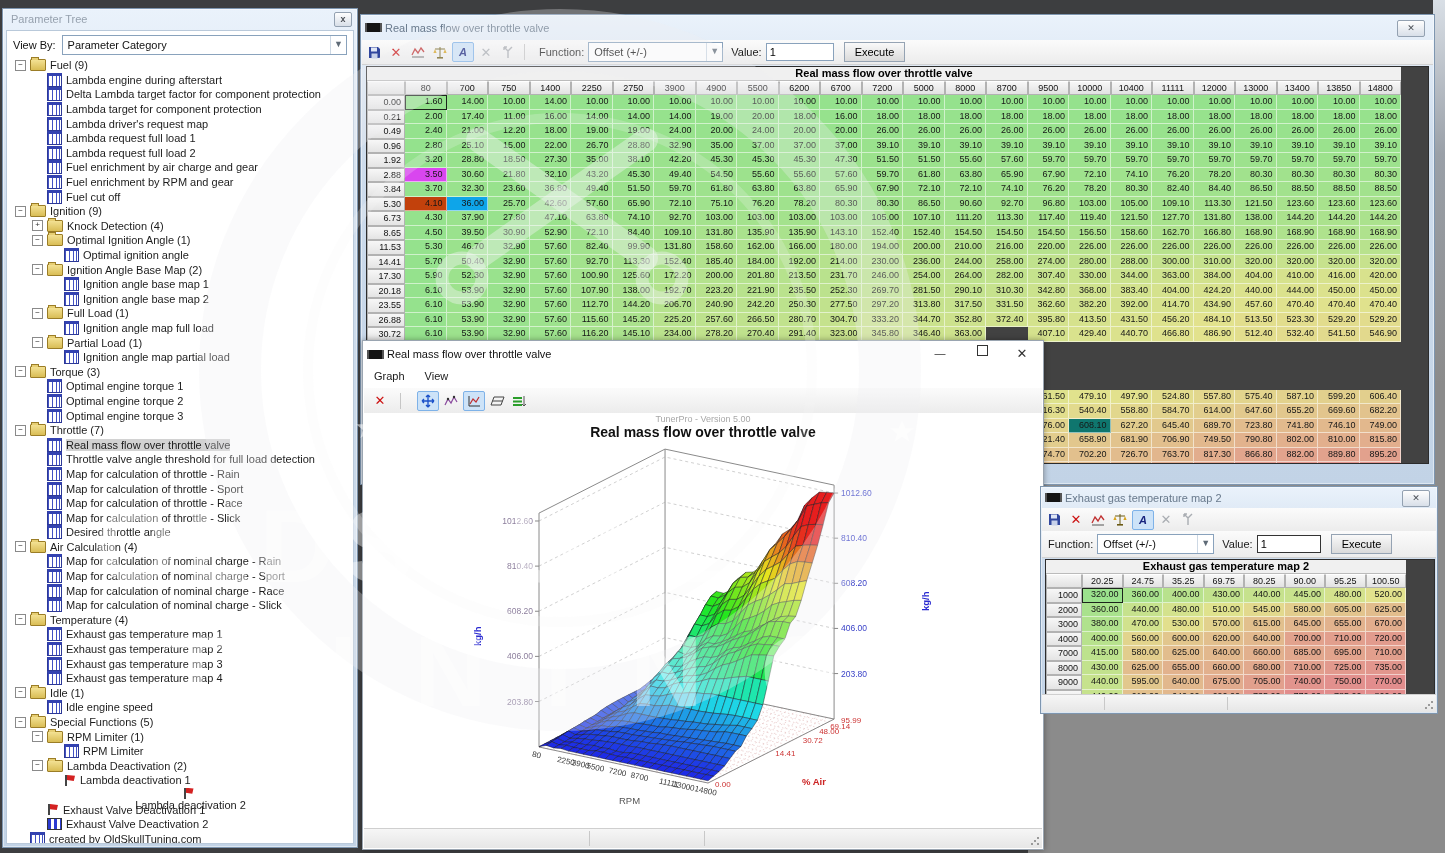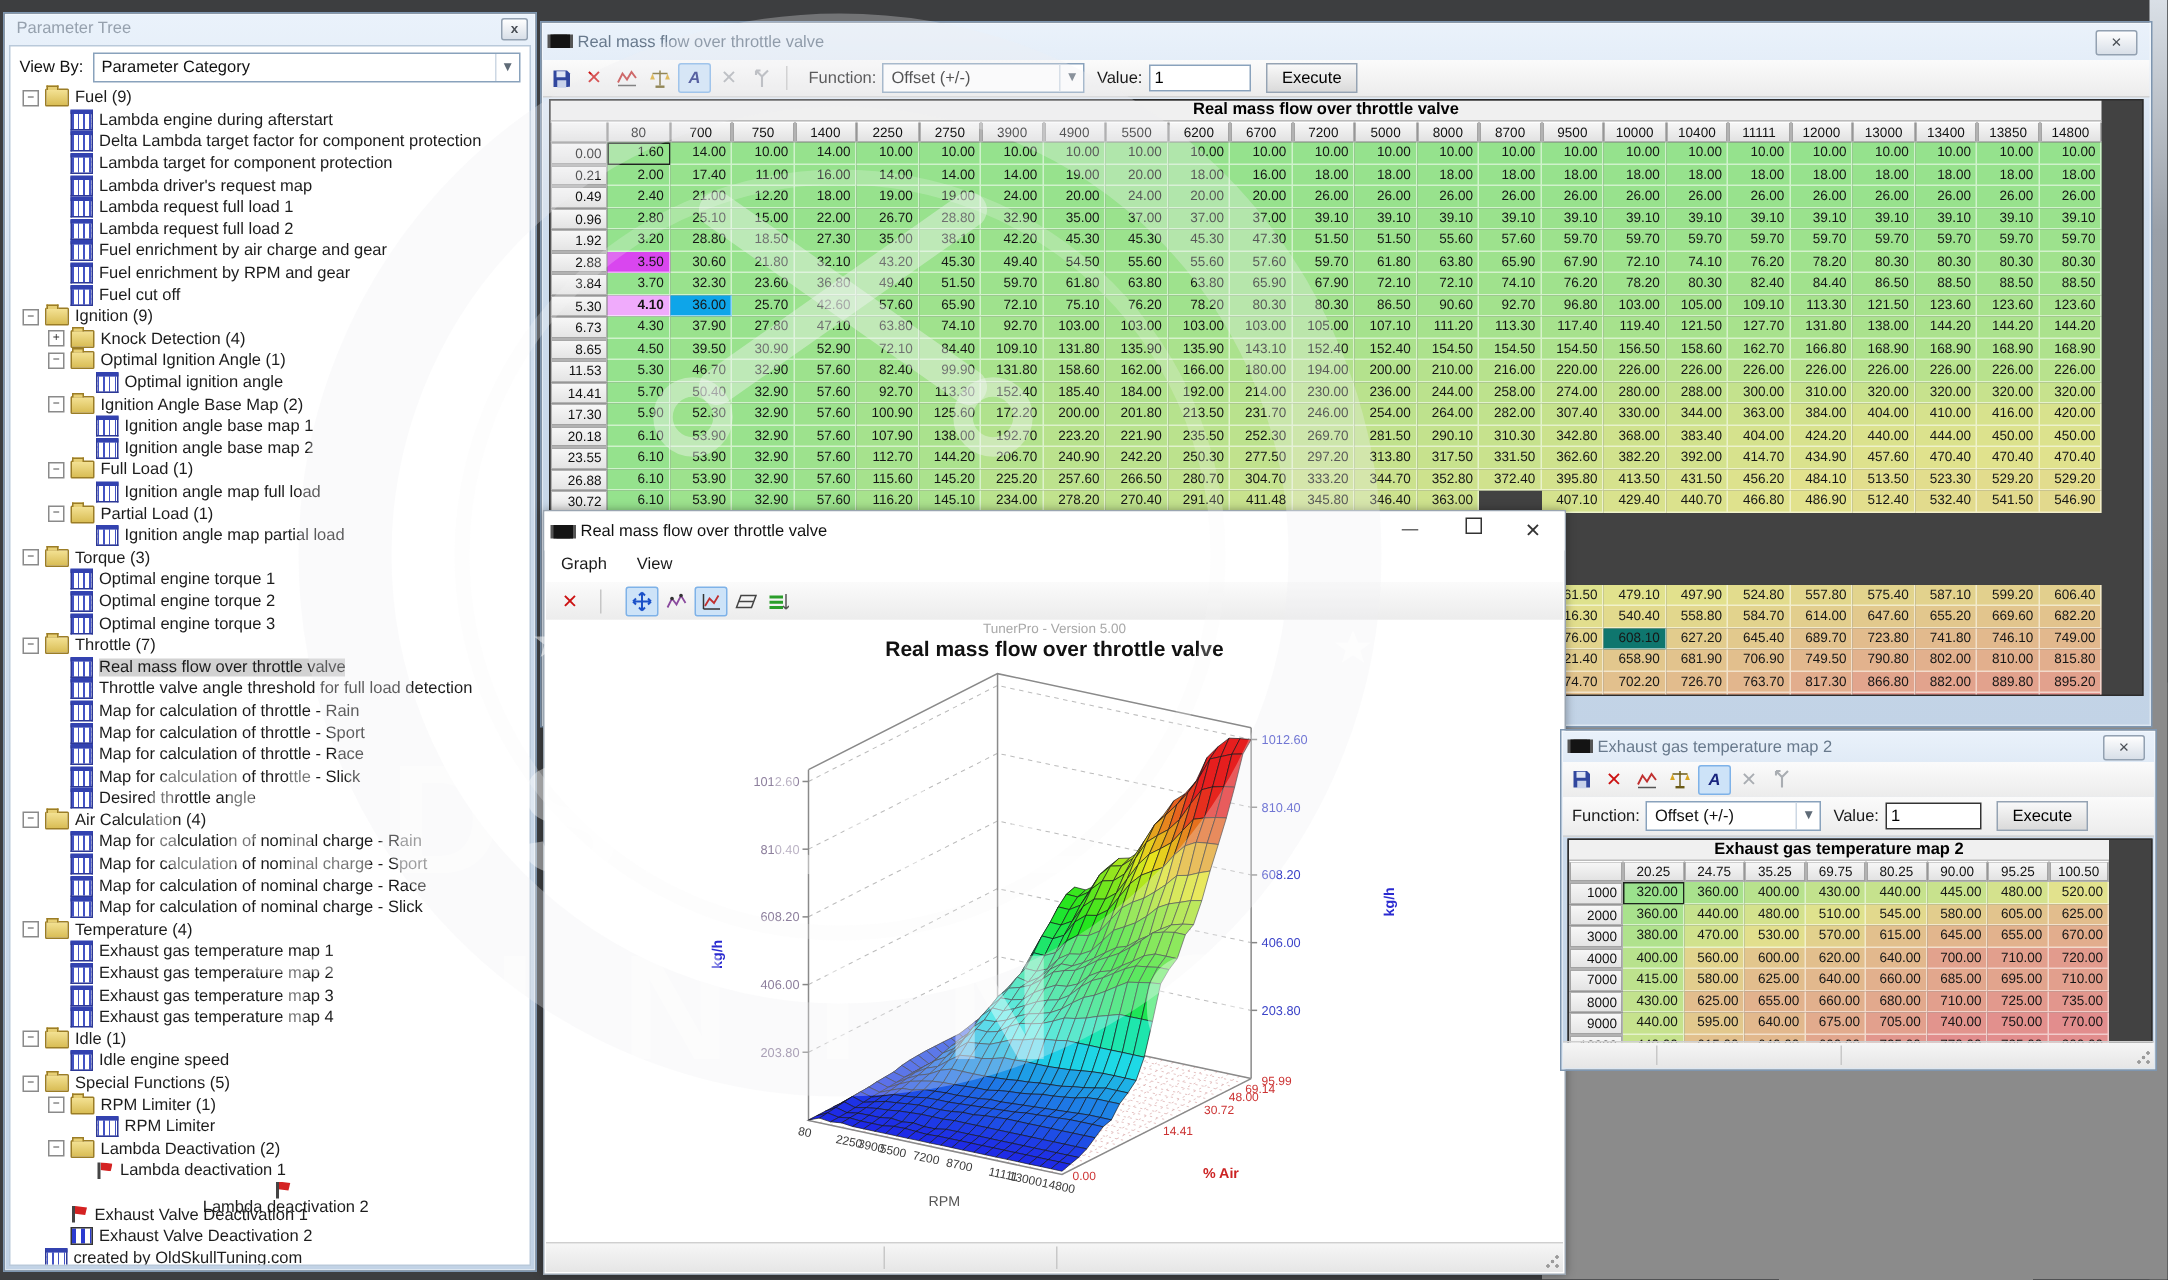--- a/index.html
+++ b/index.html
@@ -636,21 +636,21 @@
         <div class="cell" style="background: rgb(160, 226, 141);">76.20</div>
         <div class="cell" style="background: rgb(160, 226, 141);">78.20</div>
         <div class="cell" style="background: rgb(161, 226, 141);">80.30</div>
         <div class="cell" style="background: rgb(161, 226, 141);">82.40</div>
         <div class="cell" style="background: rgb(161, 226, 141);">84.40</div>
         <div class="cell" style="background: rgb(162, 226, 141);">86.50</div>
         <div class="cell" style="background: rgb(162, 226, 141);">88.50</div>
         <div class="cell" style="background: rgb(162, 226, 141);">88.50</div>
         <div class="cell" style="background: rgb(162, 226, 141);">88.50</div>
         <div class="cell rowhdr">5.30</div>
-        <div class="cell" style="background: #f0abfc; font-weight: bold;">4.10</div>
+        <div class="cell" style="background: #c2410c;">4.10</div>
         <div class="cell" style="background: #0ea5e9;">36.00</div>
         <div class="cell" style="background: rgb(152, 226, 141);">25.70</div>
         <div class="cell" style="background: rgb(155, 226, 141);">42.60</div>
         <div class="cell" style="background: rgb(157, 226, 141);">57.60</div>
         <div class="cell" style="background: rgb(158, 226, 141);">65.90</div>
         <div class="cell" style="background: rgb(159, 226, 141);">72.10</div>
         <div class="cell" style="background: rgb(160, 226, 141);">75.10</div>
         <div class="cell" style="background: rgb(160, 226, 141);">76.20</div>
         <div class="cell" style="background: rgb(160, 226, 141);">78.20</div>
         <div class="cell" style="background: rgb(161, 226, 141);">80.30</div>
@@ -871,21 +871,21 @@
         <div class="cell" style="background: rgb(149, 226, 141);">6.10</div>
         <div class="cell" style="background: rgb(157, 226, 141);">53.90</div>
         <div class="cell" style="background: rgb(153, 226, 141);">32.90</div>
         <div class="cell" style="background: rgb(157, 226, 141);">57.60</div>
         <div class="cell" style="background: rgb(167, 226, 141);">116.20</div>
         <div class="cell" style="background: rgb(171, 226, 141);">145.10</div>
         <div class="cell" style="background: rgb(186, 226, 141);">234.00</div>
         <div class="cell" style="background: rgb(193, 226, 141);">278.20</div>
         <div class="cell" style="background: rgb(191, 226, 141);">270.40</div>
         <div class="cell" style="background: rgb(195, 226, 141);">291.40</div>
-        <div class="cell" style="background: rgb(200, 226, 141);">411.48</div>
+        <div class="cell" style="background: rgb(200, 226, 141);">323.00</div>
         <div class="cell" style="background: rgb(204, 226, 141);">345.80</div>
         <div class="cell" style="background: rgb(204, 226, 141);">346.40</div>
         <div class="cell" style="background: rgb(206, 226, 141);">363.00</div>
         <div class="cell" style="background: rgb(210, 226, 141); margin-top: 48px;">384.30</div>
         <div class="cell" style="background: rgb(213, 226, 141);">407.10</div>
         <div class="cell" style="background: rgb(217, 226, 141);">429.40</div>
         <div class="cell" style="background: rgb(219, 226, 141);">440.70</div>
         <div class="cell" style="background: rgb(223, 226, 141);">466.80</div>
         <div class="cell" style="background: rgb(226, 226, 141);">486.90</div>
         <div class="cell" style="background: rgb(226, 222, 141);">512.40</div>

